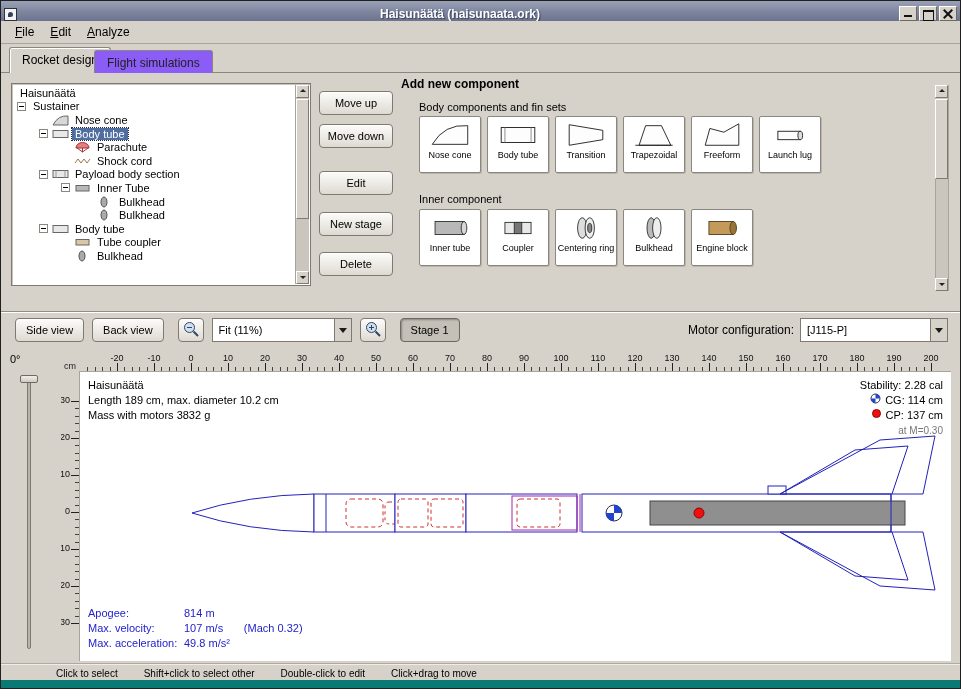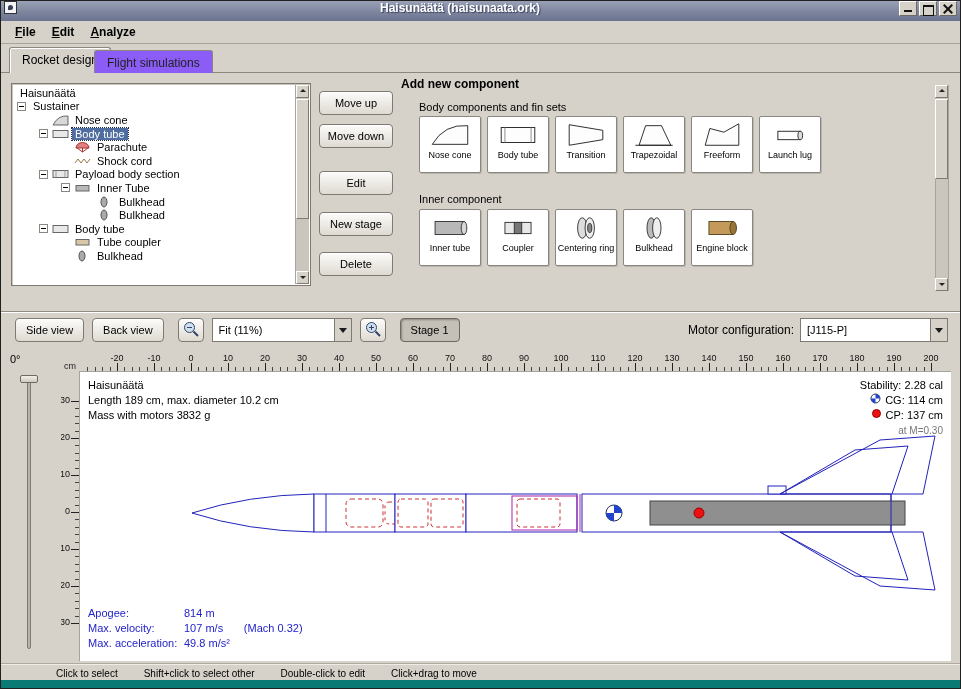--- a/index.html
+++ b/index.html
@@ -4,42 +4,42 @@
 <style>
   * { margin:0; padding:0; box-sizing:border-box; }
   html,body { width:961px; height:689px; }
   body { font-family:"Liberation Sans","DejaVu Sans",sans-serif; font-size:11px; color:#000; }
 
   .window { position:relative; width:961px; height:689px; background:#d6d2ca; border:1px solid #202020; overflow:hidden; }
 
   
   .titlebar { position:absolute; left:0; top:0; right:0; height:20px;
     background:linear-gradient(180deg,#9aa1b6 0%,#7d859e 55%,#6b7390 100%);
-    display:flex; align-items:flex-start; padding:0 3px; }
+    display:flex; align-items:flex-end; padding:0 3px; }
   .titlebar-icon { width:13px; height:13px; background:#f4f4f4; border:1px solid #30303a;
     margin-right:4px; position:relative; flex:0 0 auto; }
   .titlebar-icon::after { content:""; position:absolute; left:3px; top:3px; width:5px; height:5px;
     background:#37405c; border-radius:50% 50% 50% 0; }
   .title-text { flex:1; text-align:center; color:#fff; font-weight:bold; font-size:12px;
     text-shadow:1px 1px 1px #3a405a; white-space:nowrap; overflow:hidden; }
   .win-controls { display:flex; gap:2px; flex:0 0 auto; }
   .win-btn { width:18px; height:15px; background:#d6d2ca; border:1px solid;
     border-color:#ffffff #6e6a62 #6e6a62 #ffffff; position:relative; cursor:default; }
   .glyph-min::after { content:""; position:absolute; left:4px; bottom:3px; width:8px; height:2px; background:#111; }
   .glyph-max::after { content:""; position:absolute; left:3px; top:3px; width:9px; height:8px;
     border:1px solid #111; border-top-width:2px; }
   .glyph-close::before,.glyph-close::after { content:""; position:absolute; left:2px; top:6px;
     width:12px; height:2px; background:#111; }
   .glyph-close::before { transform:rotate(45deg); }
   .glyph-close::after  { transform:rotate(-45deg); }
 
   
   .menubar { position:absolute; left:0; top:20px; right:0; height:23px; background:#d6d2ca;
     border-bottom:1px solid #a8a49c; display:flex; align-items:center; padding-left:6px; }
-  .menu-item { padding:3px 8px; font-size:12px;font-weight:bold; }
+  .menu-item { padding:3px 8px; font-size:12px; }
   .menu-item u { text-decoration:underline; }
 
   
   .tabrow { position:absolute; left:0; top:43px; right:0; height:29px; border-bottom:1px solid #8a8680; }
   .tab { position:absolute; bottom:-1px; border:1px solid #8a8680; border-bottom:none;
     border-radius:3px 3px 0 0; padding:5px 12px 6px; font-size:12px; }
   .tab.active { left:8px; background:#d6d2ca; height:26px; box-shadow:inset 0 1px 0 #fff, inset 1px 0 0 #fff; }
   .tab.inactive { left:93px; background:#8b5cf6; height:23px; color:#222; }
 
   

